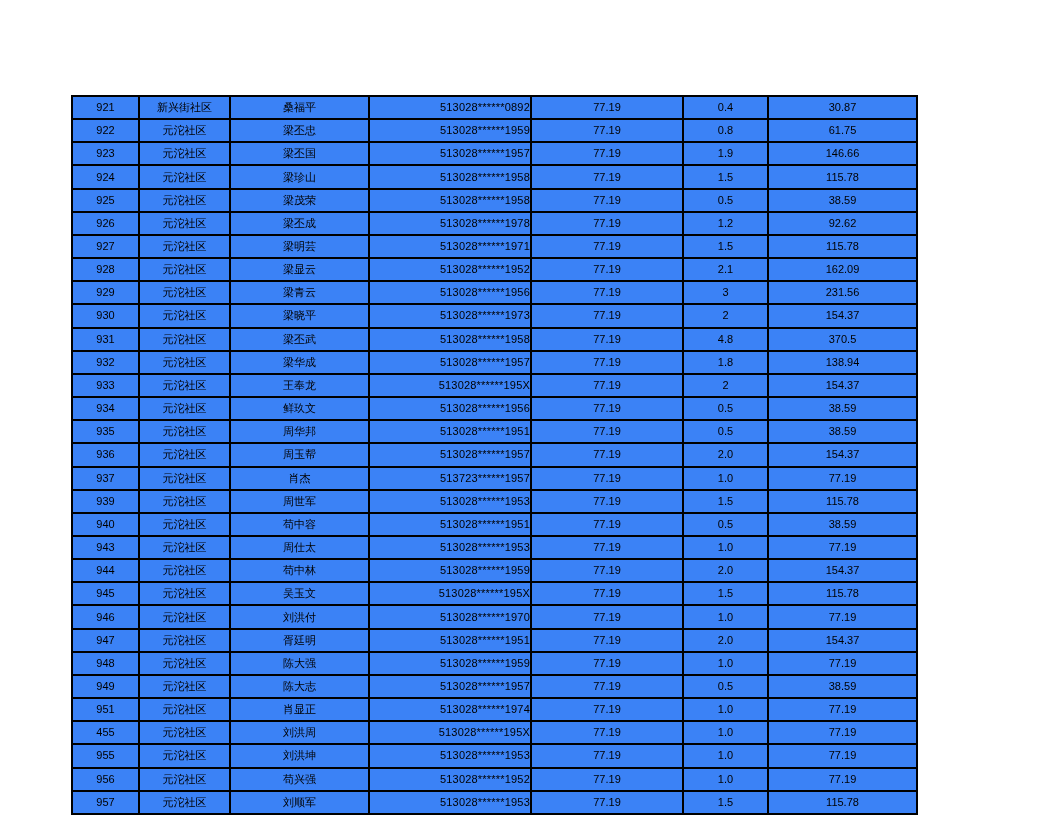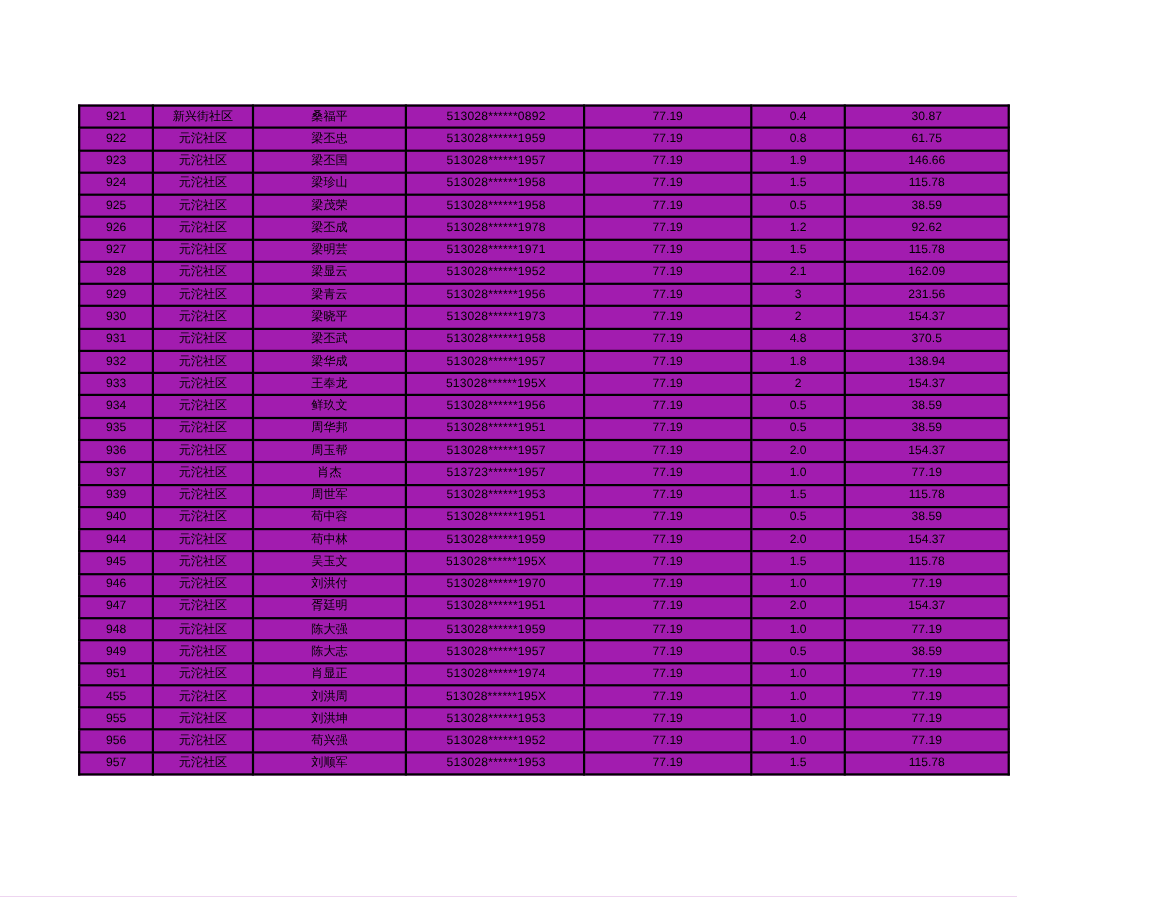--- a/index.html
+++ b/index.html
@@ -18,37 +18,37 @@
   }
   .sheet {
     position: absolute;
     left: 71px;
     top: 95px;
   }
   table.records {
     border-collapse: collapse;
     table-layout: fixed;
     width: 845px;
-    height: 610px;
-    background: #a21caf;
+    height: 720px;
+    background: #3b82f6;
   }
   table.records td {
     border: 2px solid #000000;
     font-size: 11px;
     line-height: 1;
     color: #000000;
     text-align: center;
     vertical-align: middle;
     white-space: nowrap;
     overflow: hidden;
     padding: 0;
   }
   
   table.records td.c-id {
-    text-align: center;
+    text-align: right;
     padding-left: 2px;
     letter-spacing: 0.2px;
   }
   col.w1 { width: 67px; }
   col.w2 { width: 91px; }
   col.w3 { width: 139px; }
   col.w4 { width: 162px; }
   col.w5 { width: 152px; }
   col.w6 { width: 85px; }
   col.w7 { width: 149px; }
@@ -234,20 +234,29 @@
           <tr>
             <td>940</td>
             <td>元沱社区</td>
             <td>苟中容</td>
             <td class="c-id">513028******1951</td>
             <td>77.19</td>
             <td>0.5</td>
             <td>38.59</td>
           </tr>
           <tr>
+            <td>943</td>
+            <td>元沱社区</td>
+            <td>周仕太</td>
+            <td class="c-id">513028******1953</td>
+            <td>77.19</td>
+            <td>1.0</td>
+            <td>77.19</td>
+          </tr>
+          <tr>
             <td>944</td>
             <td>元沱社区</td>
             <td>苟中林</td>
             <td class="c-id">513028******1959</td>
             <td>77.19</td>
             <td>2.0</td>
             <td>154.37</td>
           </tr>
           <tr>
             <td>945</td>

